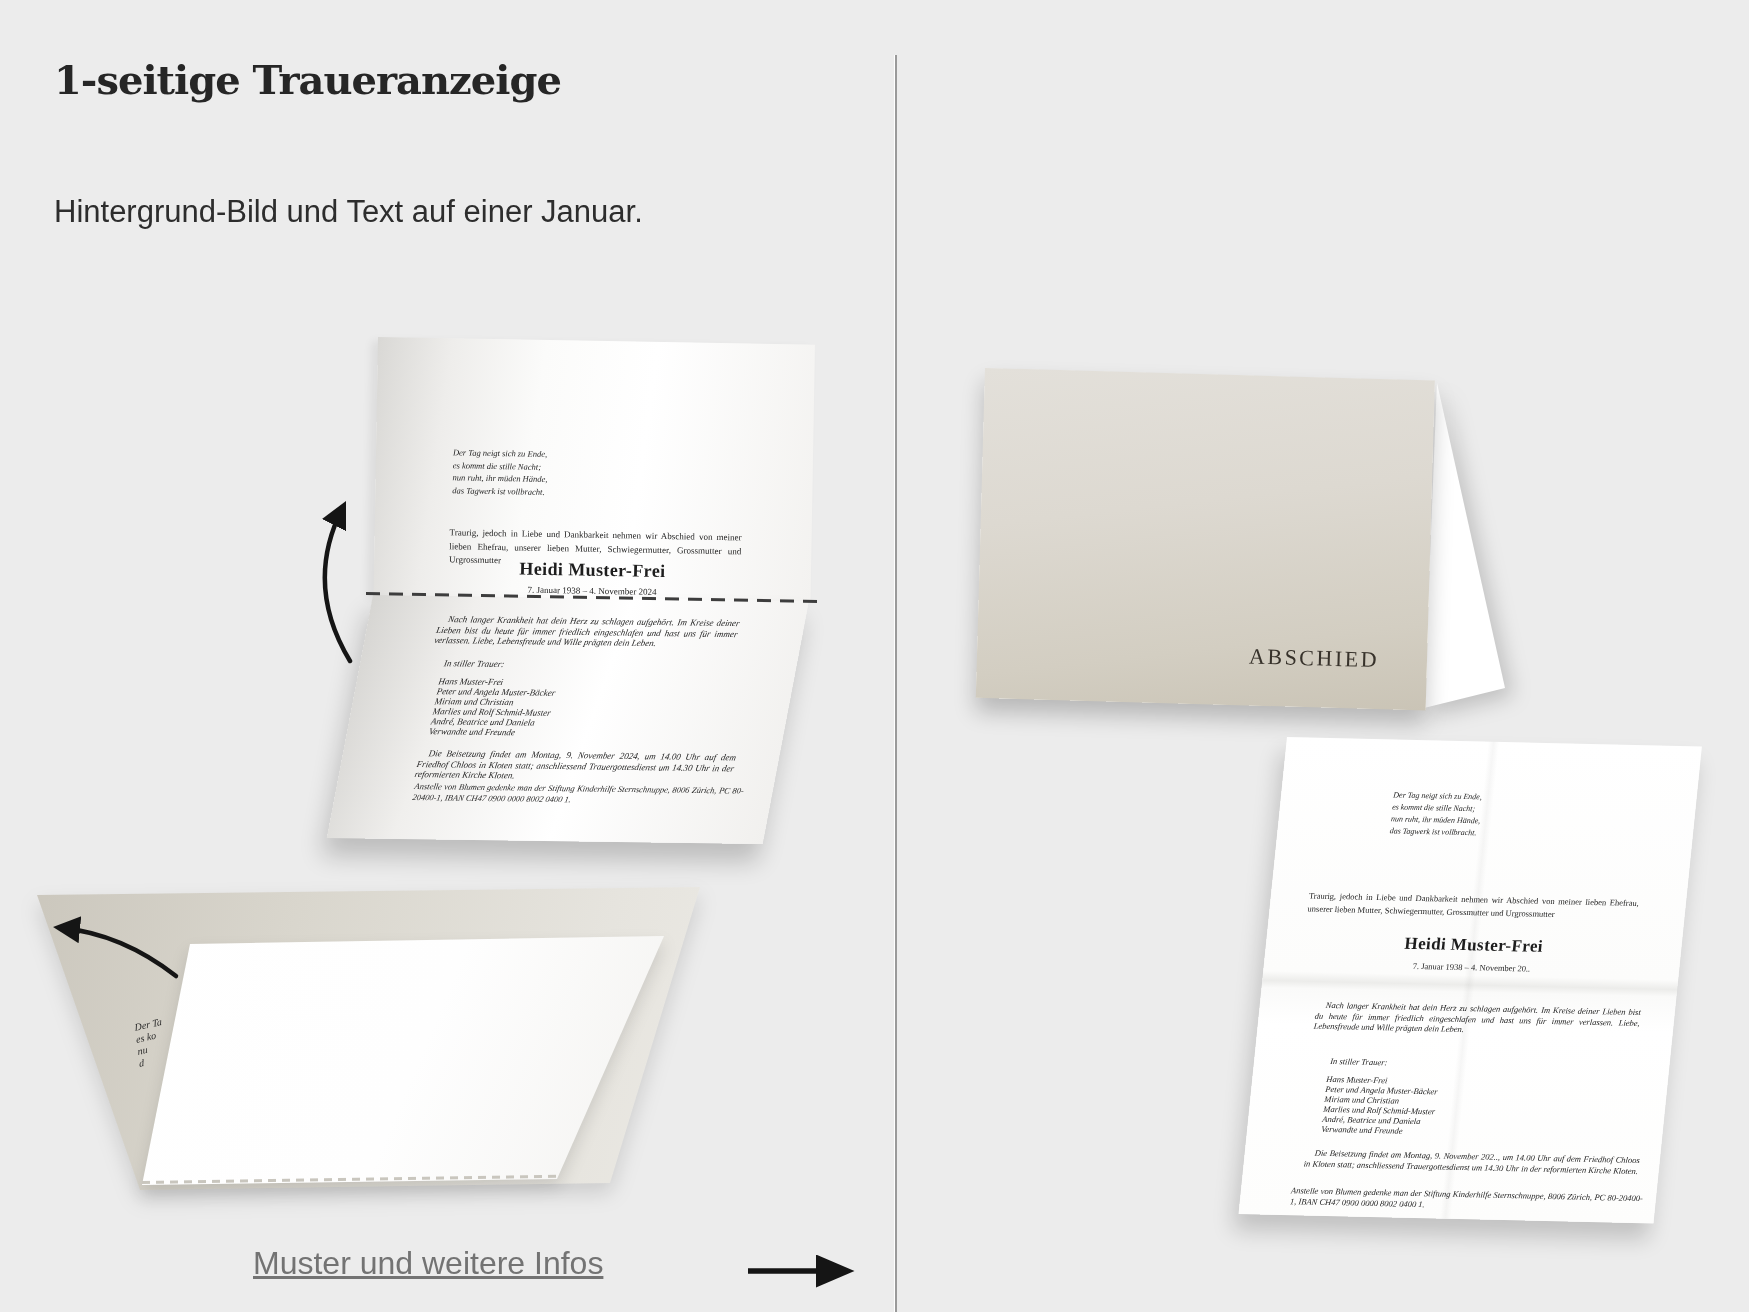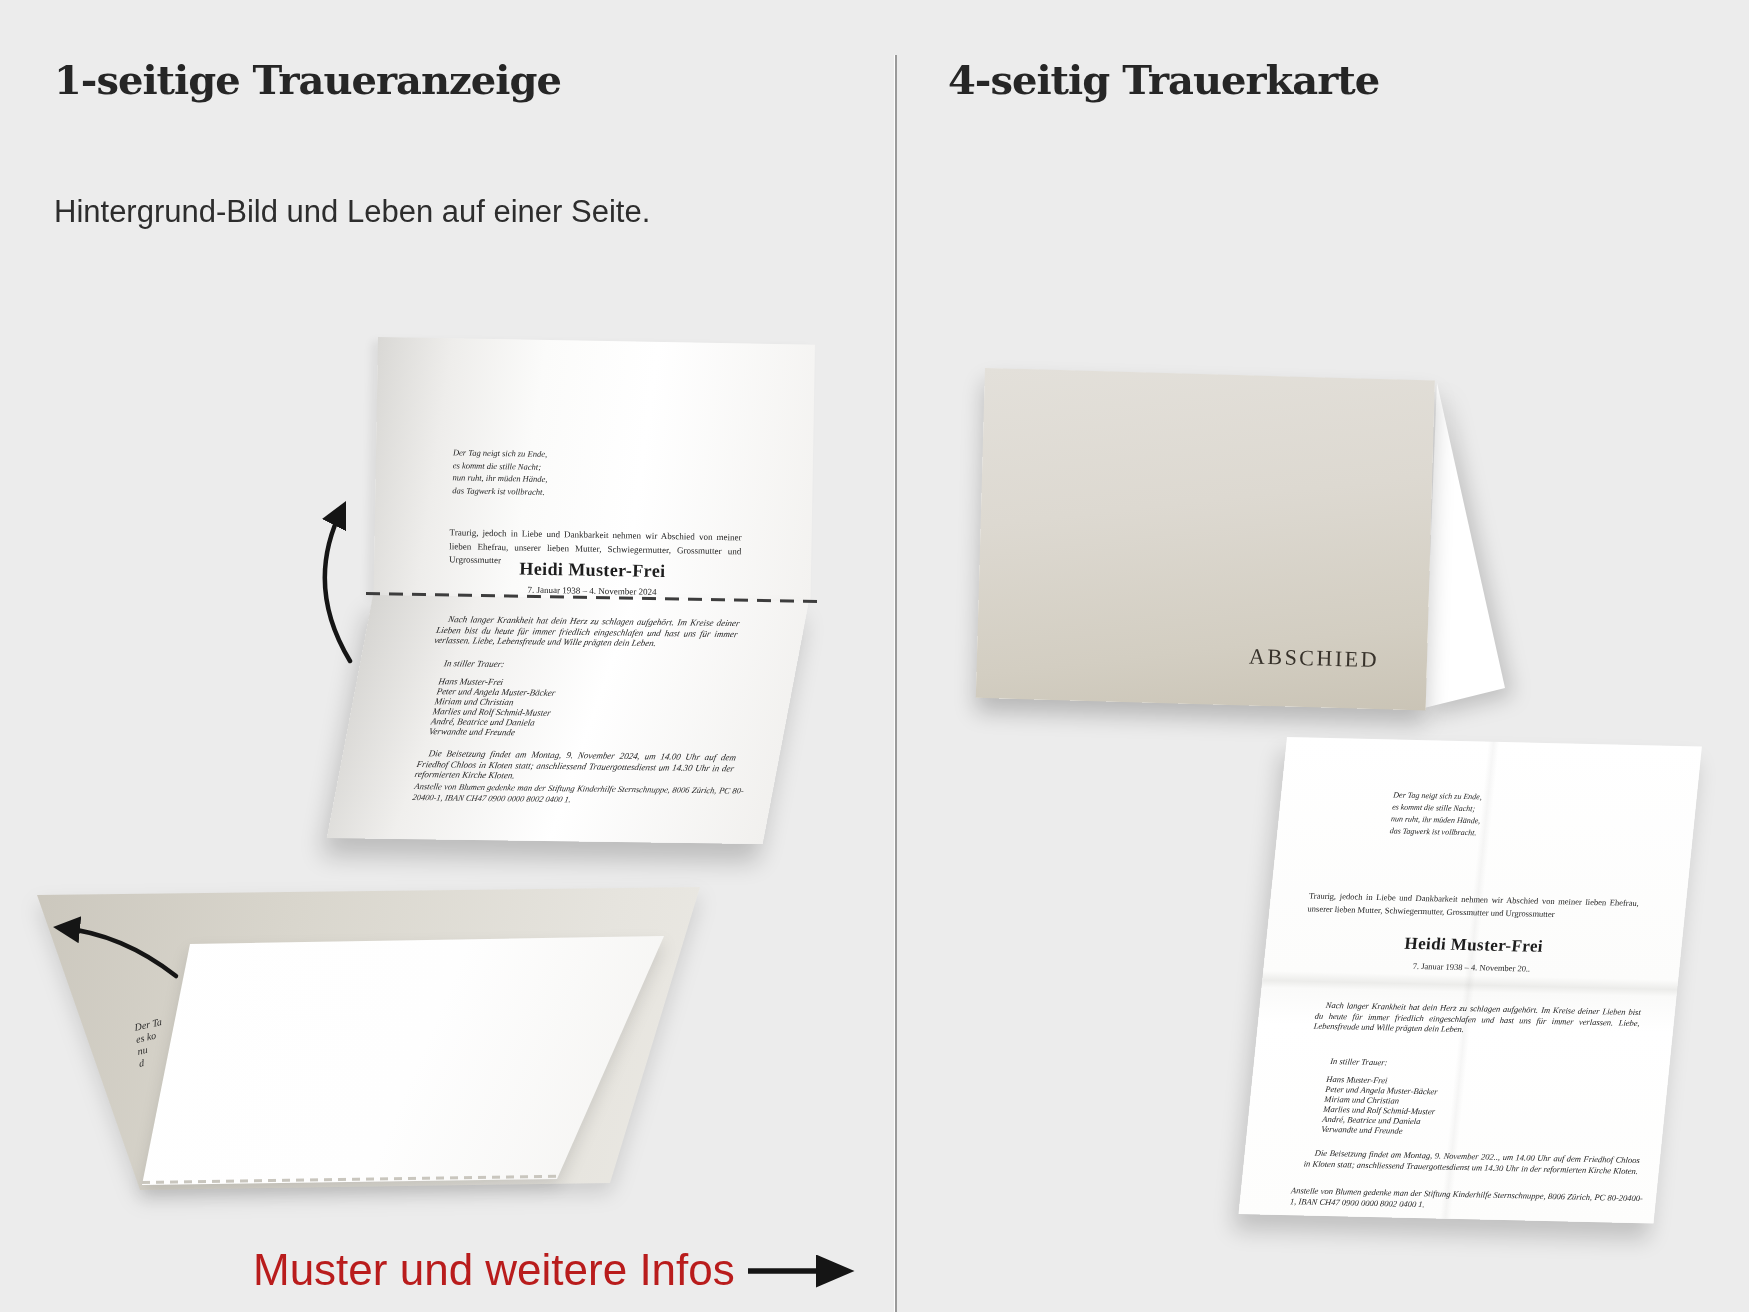--- a/index.html
+++ b/index.html
@@ -92,32 +92,32 @@
   .intro-2{position:absolute;left:38px;top:152px;width:330px;font-size:8.5px;line-height:13px;text-align:justify;}
   .name-2{position:absolute;left:0;top:194px;width:100%;text-align:center;font-size:17px;font-weight:600;letter-spacing:0.4px;}
   .dates-2{position:absolute;left:0;top:221px;width:100%;text-align:center;font-size:8.5px;}
   .obit-2{position:absolute;left:56px;top:262px;width:325px;font-size:8.5px;line-height:10.5px;text-indent:10px;}
   .ml-2{position:absolute;left:76px;top:318px;font-size:8.5px;font-style:italic;}
   .mourners-2{position:absolute;left:74px;top:336px;font-size:8.5px;line-height:10px;}
   .funeral-2{position:absolute;left:60px;top:410px;width:335px;font-size:8.5px;line-height:10.5px;text-indent:10px;}
   .donation-2{position:absolute;left:50px;top:448px;width:352px;font-size:8.5px;line-height:10.5px;}
 
   
-  .footer-label{position:absolute;left:253px;top:1245px;font-size:44px;color:#b91c1c;white-space:nowrap;}
+  .footer-label{position:absolute;left:253px;top:1245px;font-size:32px;color:#737373;white-space:nowrap;text-decoration:underline;}
 </style>
 </head>
 <body>
 
 <div class="canvas">
 
   <div class="divider"></div>
 
   <section class="layer">
     <h1 class="title t-left">1-seitige Traueranzeige</h1>
-    <div class="subtitle s-left">Hintergrund-Bild und Leben auf einer Seite.</div>
+    <div class="subtitle s-left">Hintergrund-Bild und Text auf einer Januar.</div>
 
     <div class="layer">
       <div class="card-upper serif">
         <div class="poem poem-1">
             <div>Der Tag neigt sich zu Ende,</div>
             <div>es kommt die stille Nacht;</div>
             <div>nun ruht, ihr müden Hände,</div>
             <div>das Tagwerk ist vollbracht.</div>
           </div>
         <div class="intro-1">Traurig, jedoch in Liebe und Dankbarkeit nehmen wir Abschied von meiner lieben Ehefrau, unserer lieben Mutter, Schwiegermutter, Grossmutter und Urgrossmutter</div>
@@ -170,21 +170,20 @@
             <marker id="m2" markerWidth="8" markerHeight="8" refX="4" refY="3" orient="auto" markerUnits="strokeWidth">
           <path d="M0,0 L6,3 L0,6 z" fill="#151515"></path>
             </marker>
           </defs>
         <path d="M 124 64 Q 70 22 10 16" fill="none" stroke="#151515" stroke-width="4.5" stroke-linecap="round" marker-end="url(#m2)"></path>
       </svg>
     </div>
   </section>
 
   <section class="layer">
-    <h1 class="title t-right">4-seitig Trauerkarte</h1>
 
     <div class="layer">
       <div class="wedge-wrap">
           <div class="cover-wedge"></div>
         </div>
       <div class="cover-front">
         <div class="cover-label">ABSCHIED</div>
       </div>
     </div>
 

